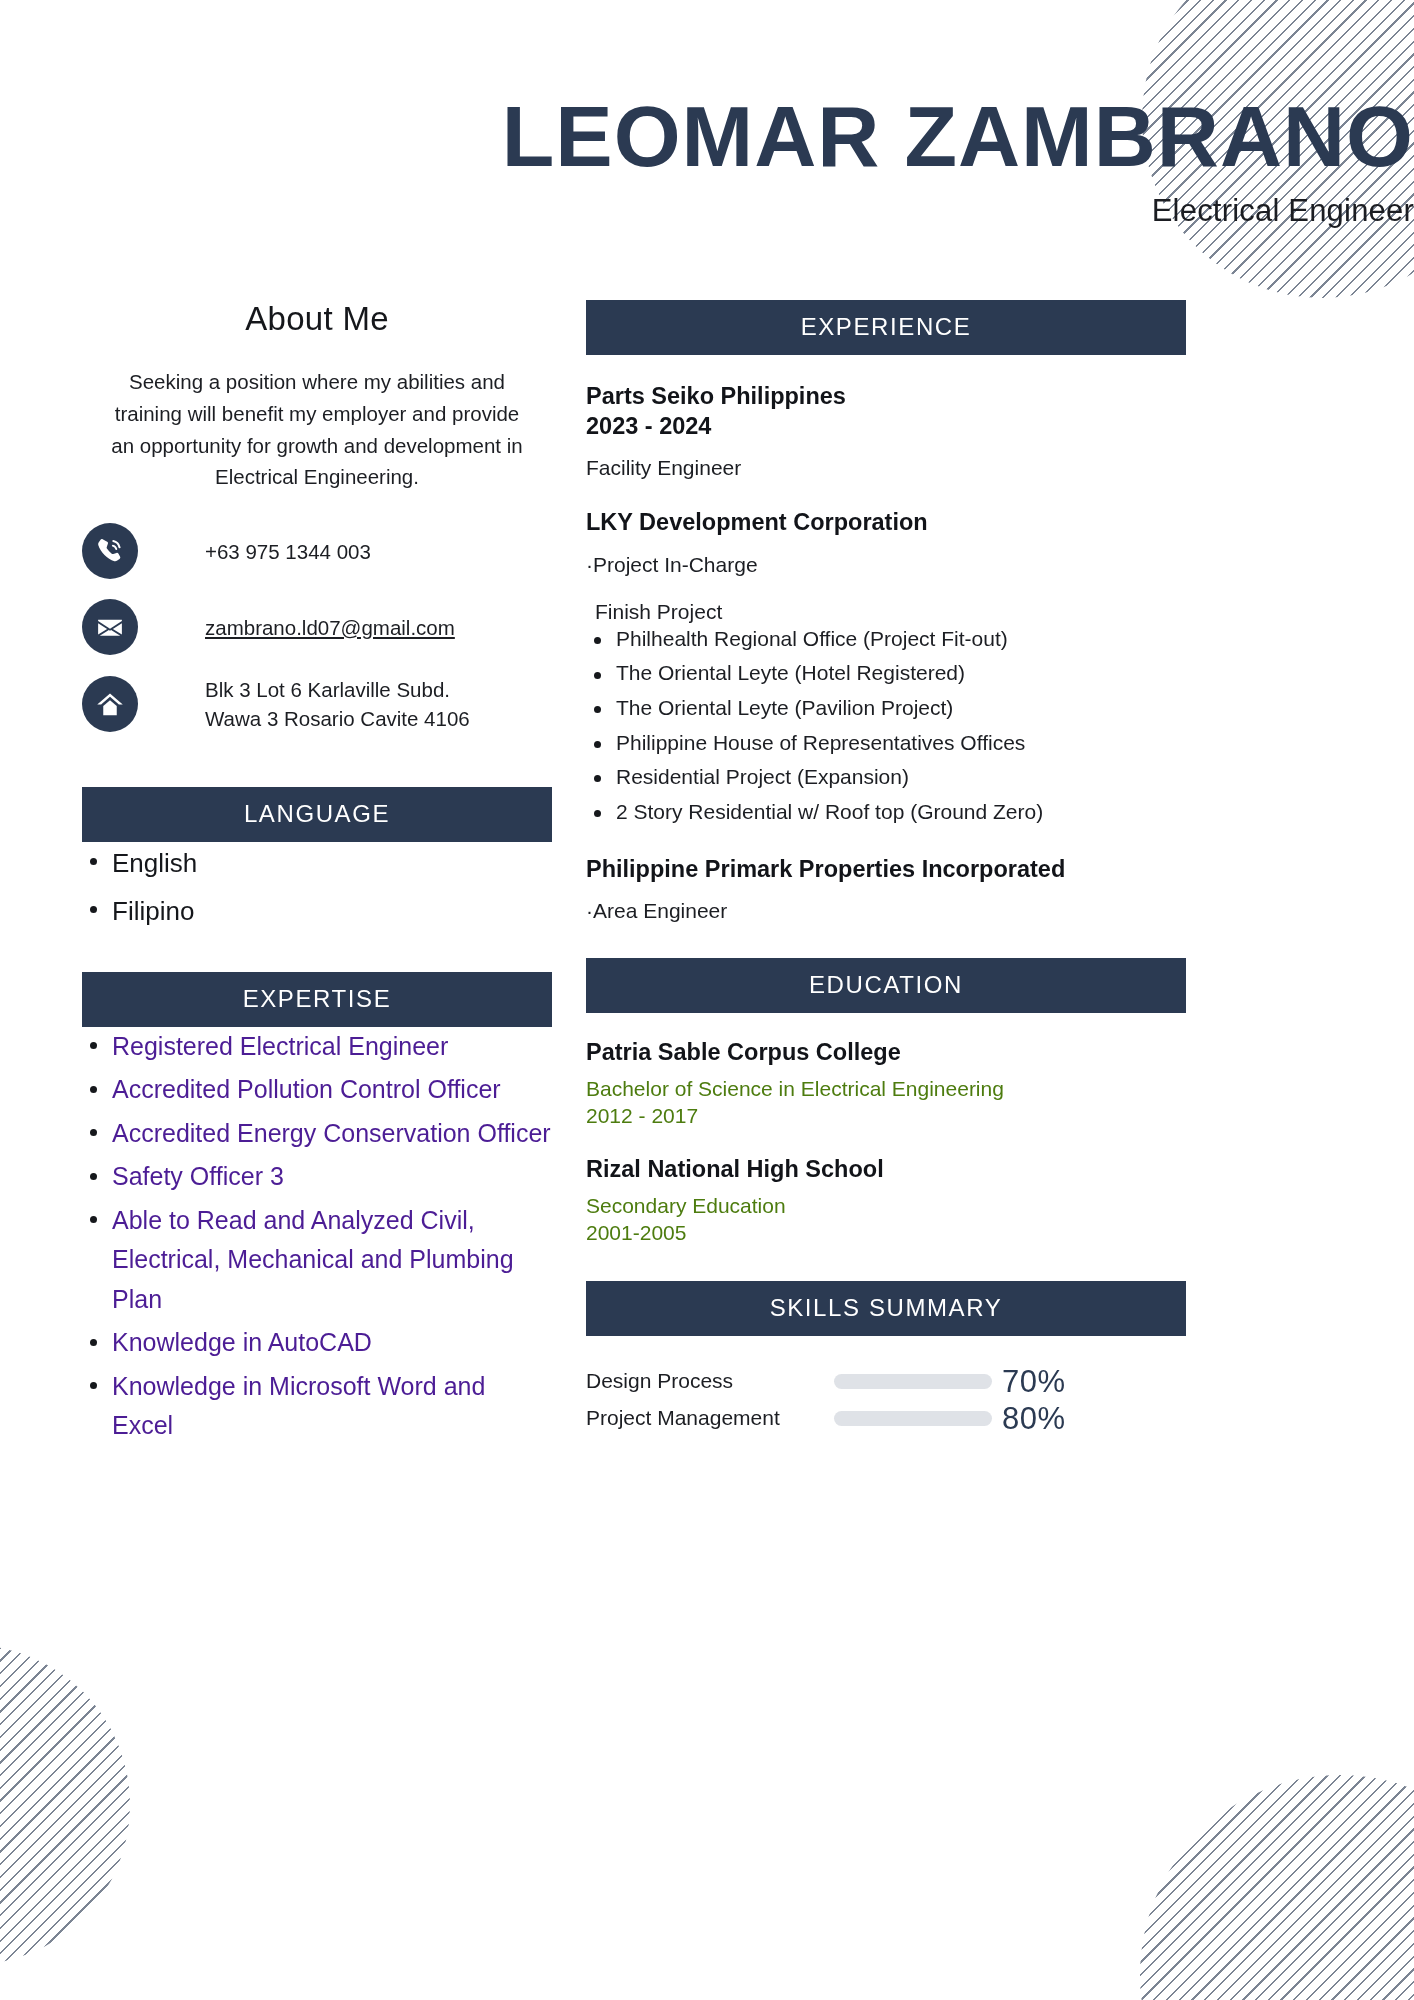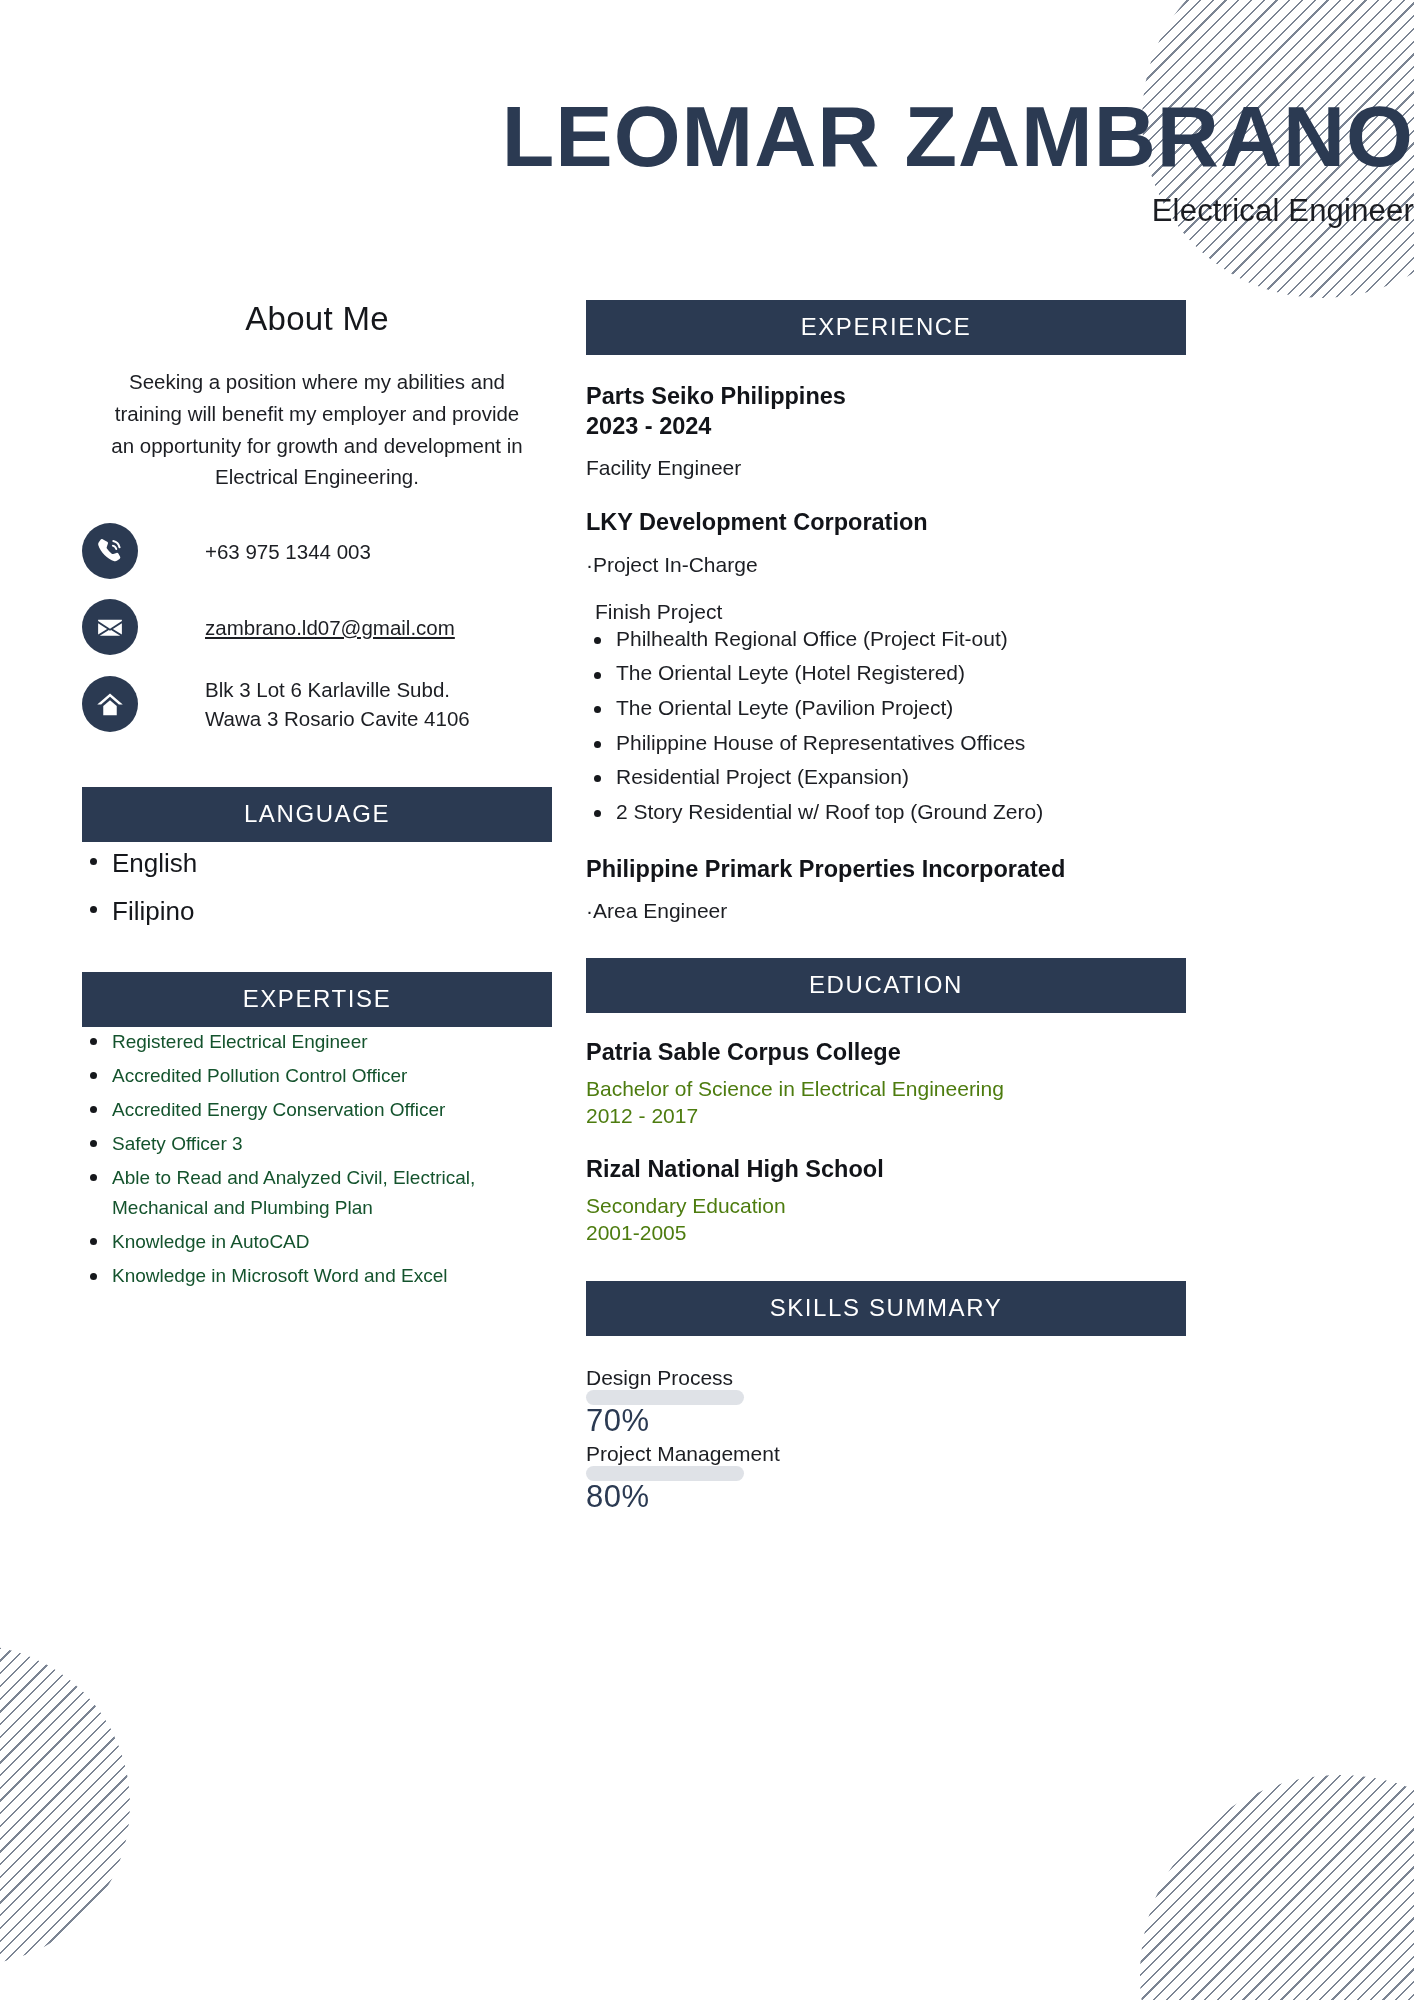--- a/index.html
+++ b/index.html
@@ -164,23 +164,23 @@
     margin-left: 48px;
     font-size: 26px;
     line-height: 1.68;
     color: #15171b;
   }
   .lang-list > li { margin-bottom: 10px; }
 
   .expertise-list {
     margin-top: 30px;
     margin-left: 42px;
-    font-size: 19px;
+    font-size: 25px;
     line-height: 1.58;
-    color: #14532d;
+    color: #4c1d95;
   }
   .expertise-list > li { margin-bottom: 2px; }
 
   
   .exp-block { margin-top: 26px; }
   .org {
     font-size: 23.5px;
     font-weight: 700;
     color: #121419;
     line-height: 1.28;
@@ -219,22 +219,22 @@
     font-size: 21px;
     color: #4d7c0f;
     margin-top: 10px;
     line-height: 1.28;
   }
 
   
   .skills { margin-top: 30px; }
   .skill-row {
     display: flex;
+    align-items: center;
     margin-bottom: 6px;
-    flex-direction: column;
   }
   .skill-name {
     width: 248px;
     font-size: 21px;
     color: #1c1e23;
   }
   .skill-track {
     width: 158px;
     height: 15px;
     background: #dfe2e7;

